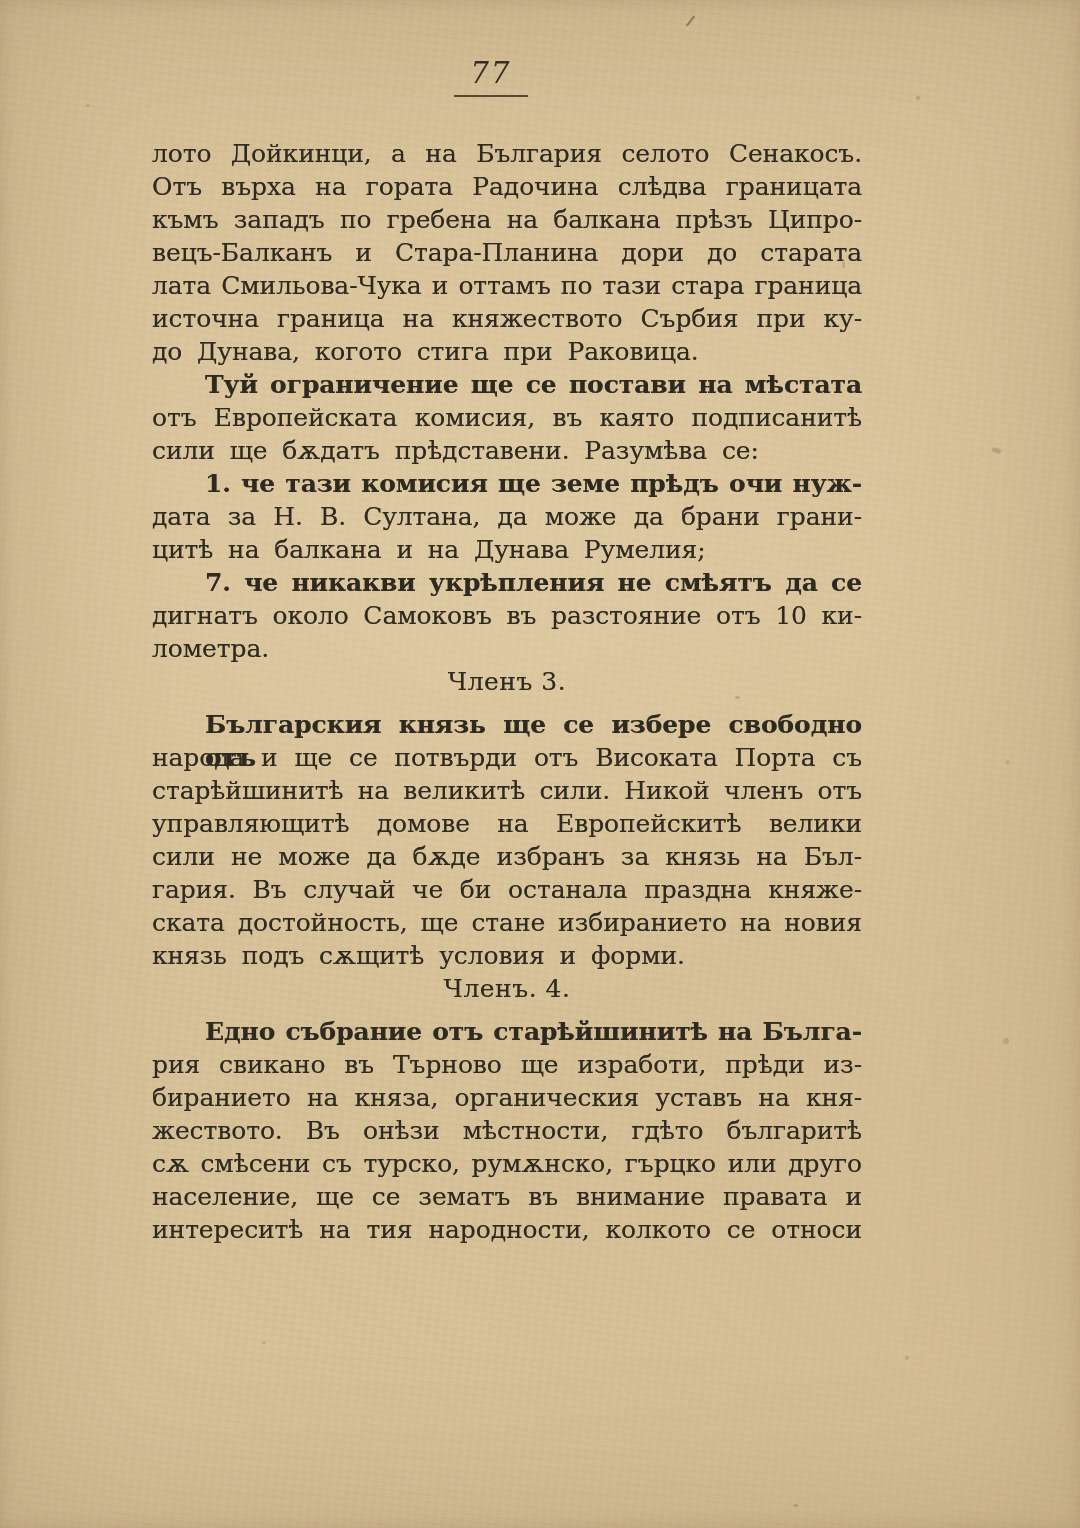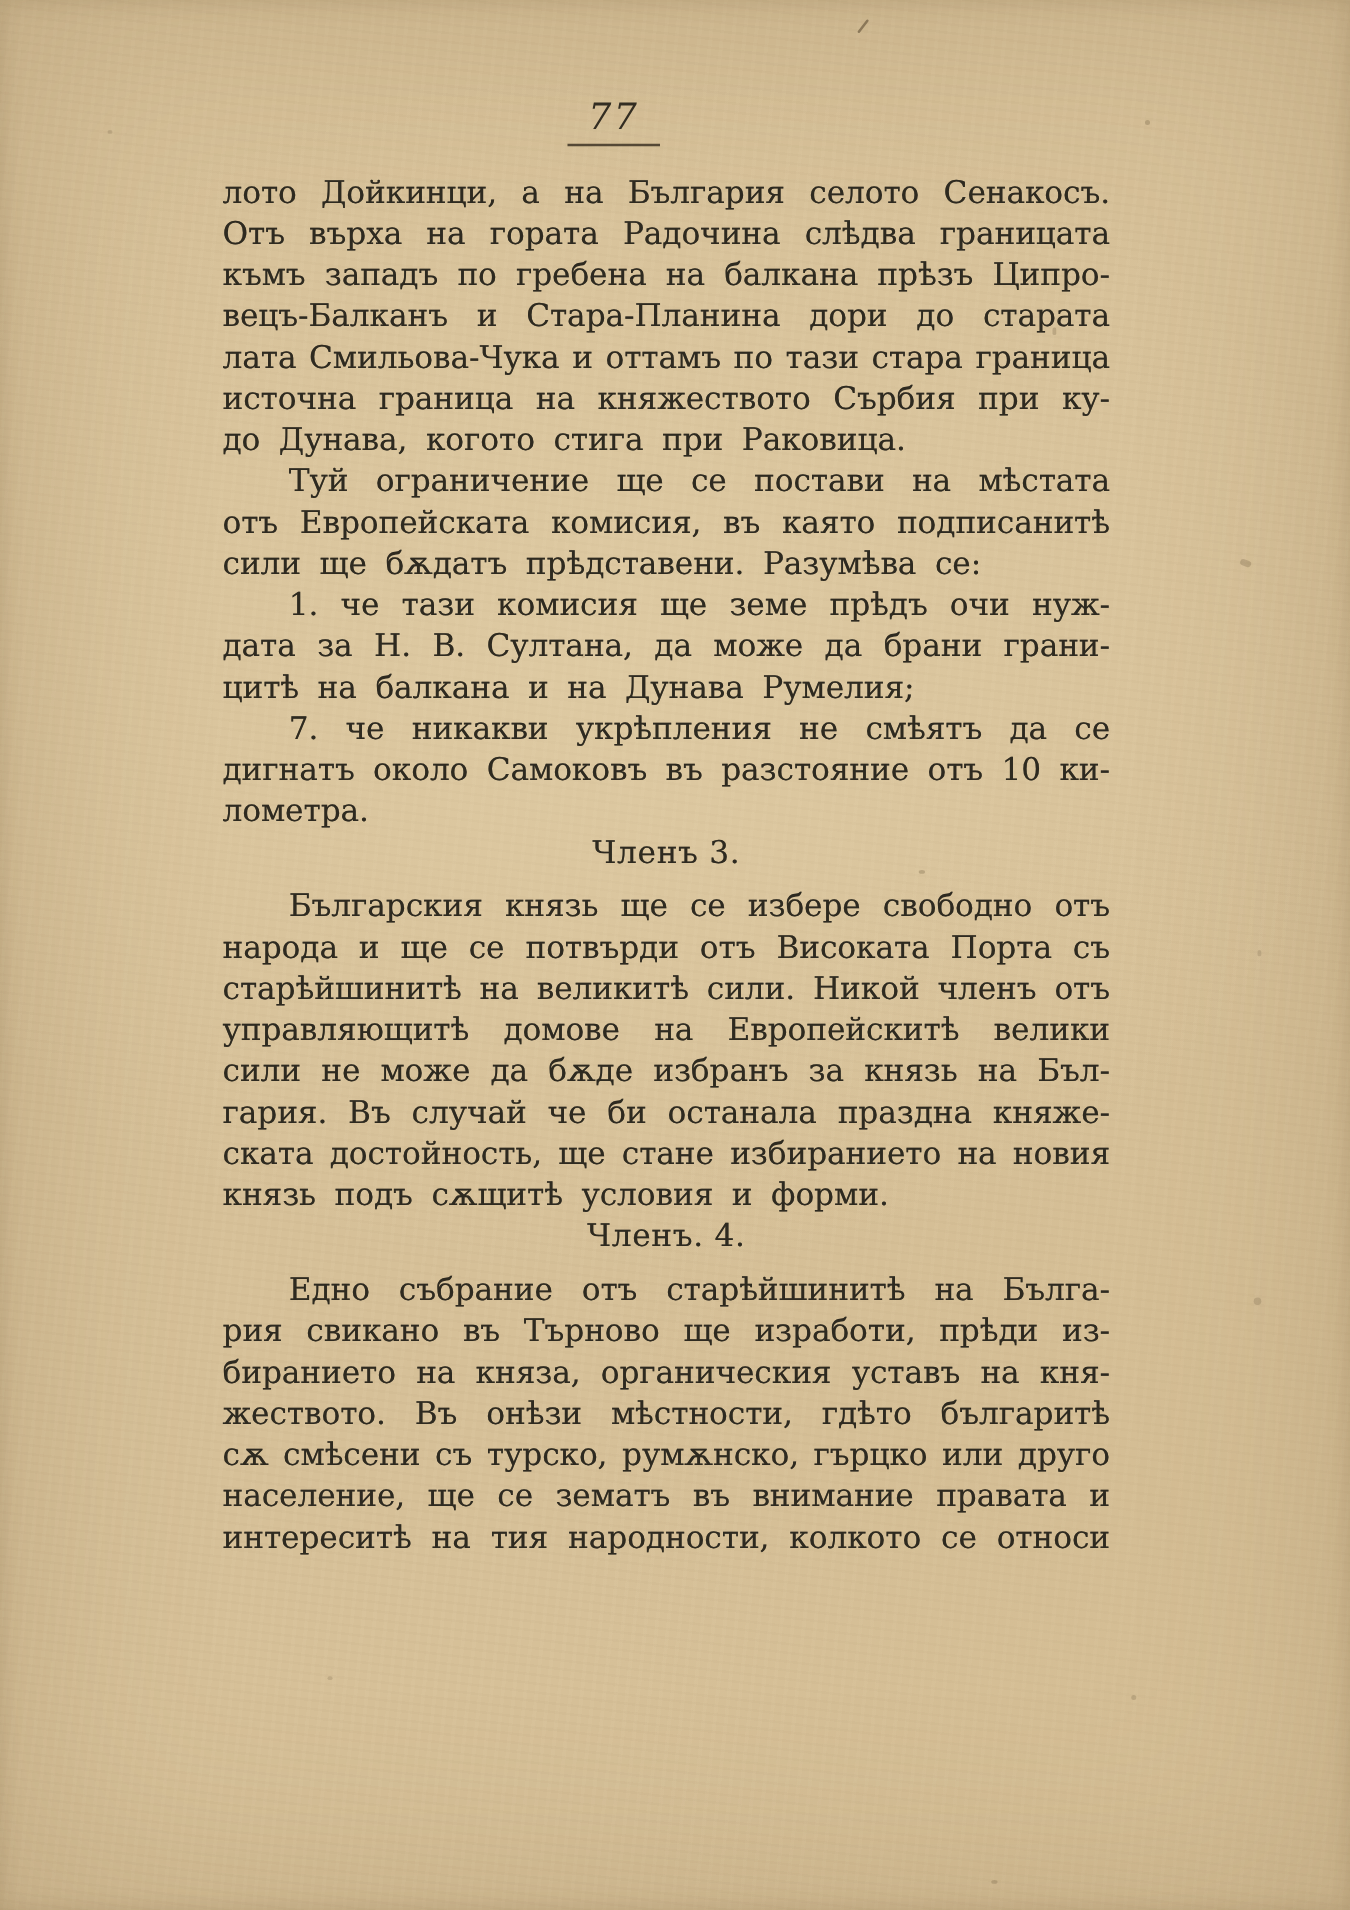--- a/index.html
+++ b/index.html
@@ -22,57 +22,57 @@
       radial-gradient(700px 900px at 85% 80%, rgba(205,180,135,0.25), rgba(205,180,135,0) 65%),
       repeating-linear-gradient(7deg, rgba(120,95,60,0.030) 0 2px, rgba(120,95,60,0) 2px 7px),
       repeating-linear-gradient(96deg, rgba(255,242,210,0.045) 0 3px, rgba(255,242,210,0) 3px 9px);
     box-shadow: inset 0 0 170px rgba(112,88,52,0.22), inset 0 0 18px rgba(100,78,45,0.18);
     color: #2e2a20;
   }
 
   
   .pagenum {
     position: absolute;
-    top: 76px;
+    top: 56px;
     left: 454px;
     width: 74px;
     text-align: center;
     font-size: 29px;
     font-style: italic;
     letter-spacing: 2px;
     color: #332d22;
     padding-bottom: 5px;
     border-bottom: 2px solid rgba(62,52,36,0.85);
   }
 
   
   .text-column {
     position: absolute;
     top: 137px;
-    left: 178px;
+    left: 152px;
     width: 710px;
     font-size: 25px;
     line-height: 33px;
     letter-spacing: -0.1px;
     color: #2e2a20;
     text-shadow: 0 0 0.5px rgba(46,42,32,0.55);
   }
   .paragraph { margin: 0; }
   .line {
     text-align: justify;
     text-align-last: justify;
     height: 33px;
     overflow: visible;
   }
   .line.short {
     text-align: right;
     text-align-last: left;
     word-spacing: 7px;
   }
-  .line.indent { padding-left: 53px; }
+  .line.indent { padding-left: 53px; font-weight: bold; }
   .heading {
     text-align: center;
     line-height: 33px;
     margin-bottom: 10px;
     letter-spacing: 0.5px;
   }
 
   
   .speck {
     position: absolute;

